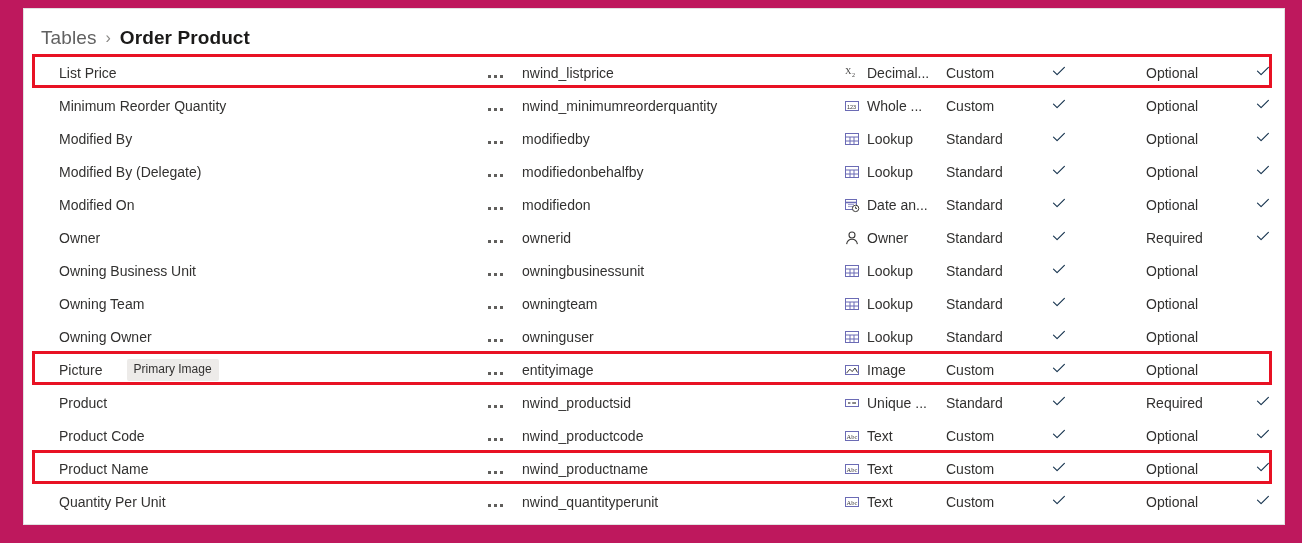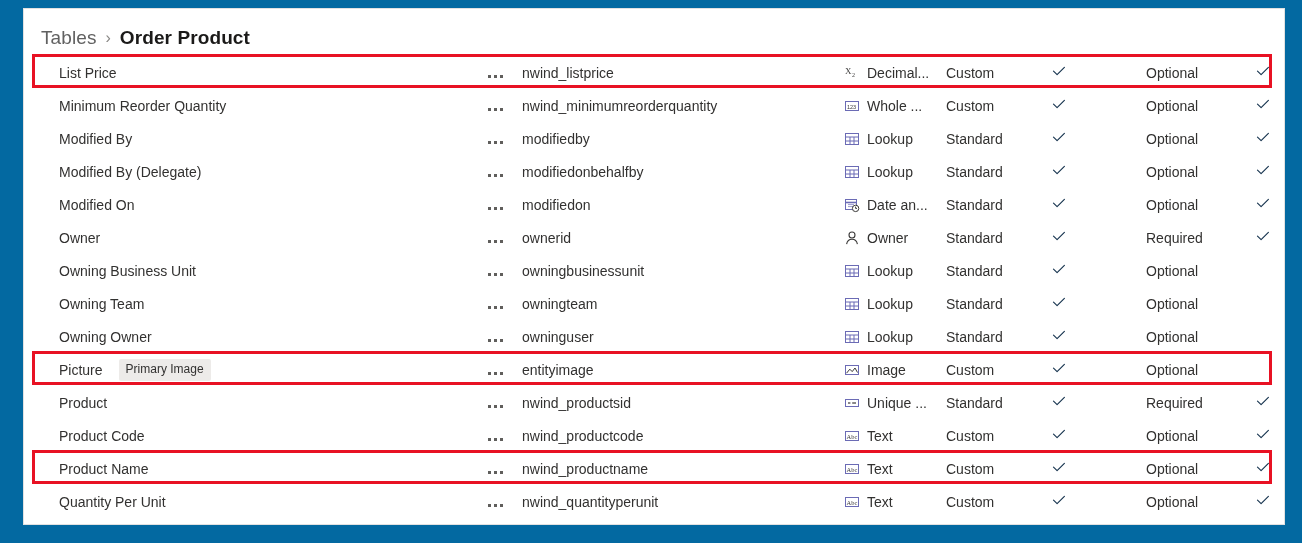--- a/index.html
+++ b/index.html
@@ -7,21 +7,21 @@
   html, body {
     margin: 0; padding: 0;
     width: 1302px; height: 543px;
     background: #ffffff;
     font-family: "Liberation Sans", sans-serif;
     -webkit-font-smoothing: antialiased;
   }
   #root {
     position: relative;
     width: 1302px; height: 543px;
-    background: #0369a1;
+    background: #be185d;
     overflow: hidden;
   }
 
   
   .panel {
     position: absolute;
     left: 23px; top: 8px;
     width: 1262px; height: 517px;
     border: 1px solid #e1e1e1;
     background: #ffffff;
@@ -94,21 +94,21 @@
   .type-text {
     font-size: 14px; color: #323130;
     margin-left: 7px; white-space: nowrap;
   }
   .custom-text, .required-text {
     font-size: 14px; color: #323130; white-space: nowrap;
   }
 
   
   .badge {
-    margin-left: 16px;
+    margin-left: 24px;
     background: #edebe9;
     color: #323130;
     font-size: 12px;
     line-height: 13px;
     padding: 4px 7px 5px 7px;
     border-radius: 2px;
     white-space: nowrap;
   }
 
   

